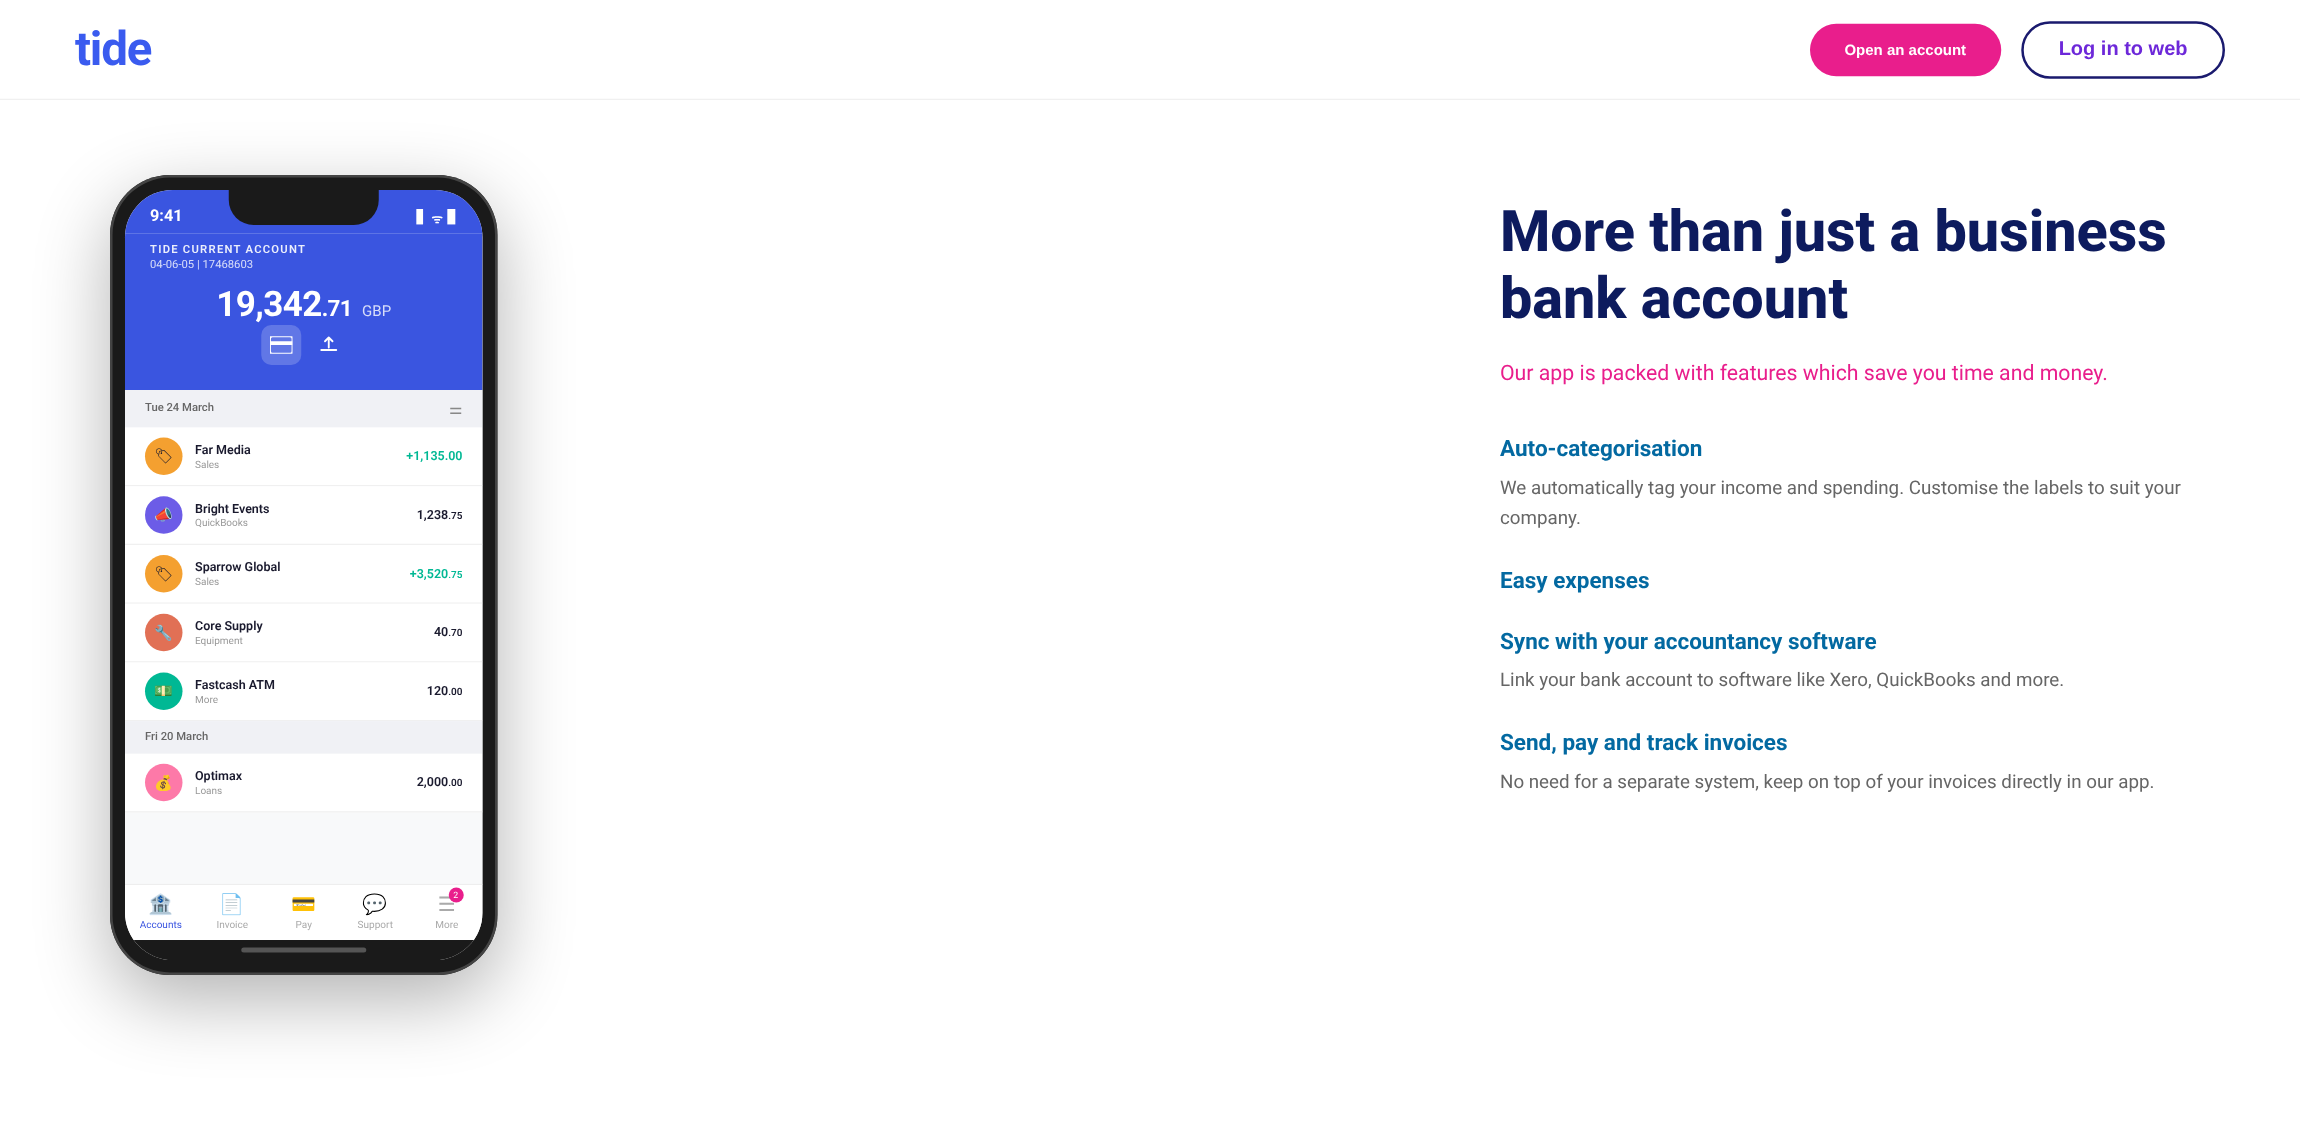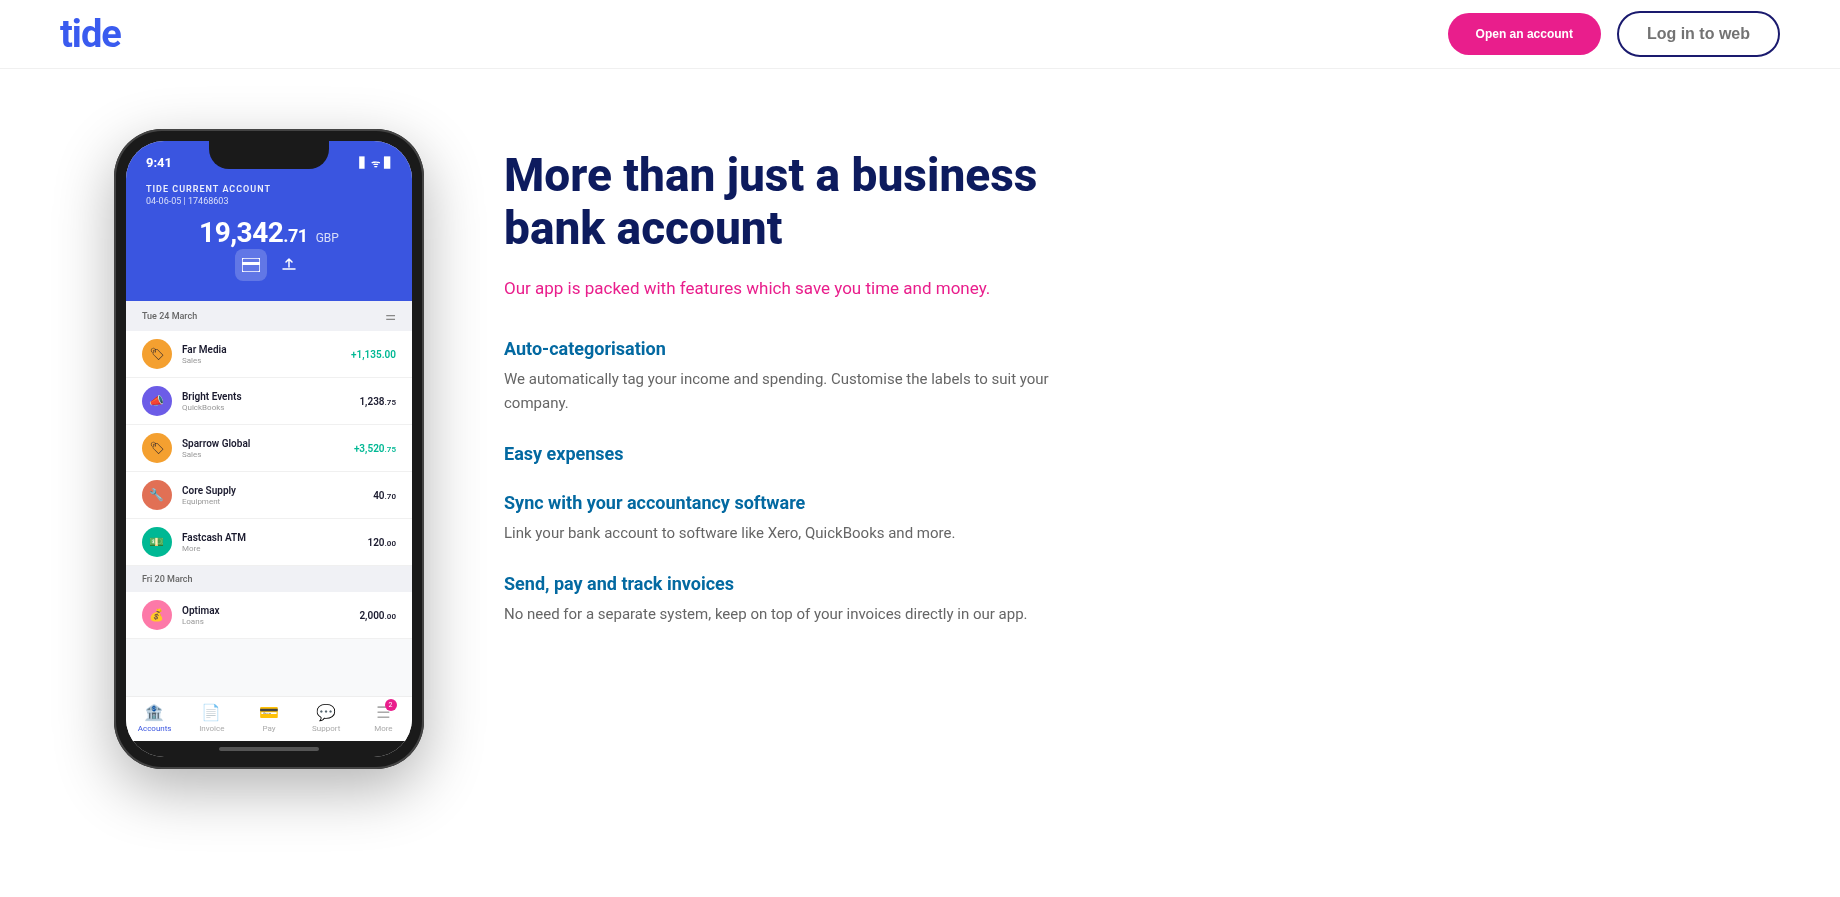--- a/index.html
+++ b/index.html
@@ -12,21 +12,21 @@
       overflow-x: hidden;
     }
 
     
     .header {
       display: flex;
       align-items: center;
       justify-content: space-between;
       padding: 18px 60px;
       border-bottom: 1px solid #f0f0f0;
-      height: 69px;
+      height: 80px;
     }
     .logo {
       font-size: 38px;
       font-weight: 700;
       color: #3a5bef;
       letter-spacing: -1px;
     }
     .header-actions {
       display: flex;
       gap: 16px;
@@ -38,37 +38,38 @@
       border: none;
       border-radius: 30px;
       padding: 14px 28px;
       font-size: 12px;
       font-weight: 600;
       cursor: pointer;
       white-space: nowrap;
     }
     .btn-secondary {
       background: transparent;
-      color: #737373;
+      color: #6d28d9;
       border: 2px solid #1a1a6e;
       border-radius: 30px;
       padding: 12px 28px;
       font-size: 16px;
       font-weight: 600;
       cursor: pointer;
       white-space: nowrap;
     }
 
     
     .main {
       display: flex;
       align-items: flex-start;
-      padding: 60px 80px 40px 114px;
+      padding: 60px 80px 40px 88px;
       gap: 80px;
       min-height: calc(897px - 80px);
+      justify-content: space-between;
     }
 
     
     .phone-container {
       flex: 0 0 auto;
       display: flex;
       justify-content: center;
       align-items: flex-start;
     }
     .phone {

